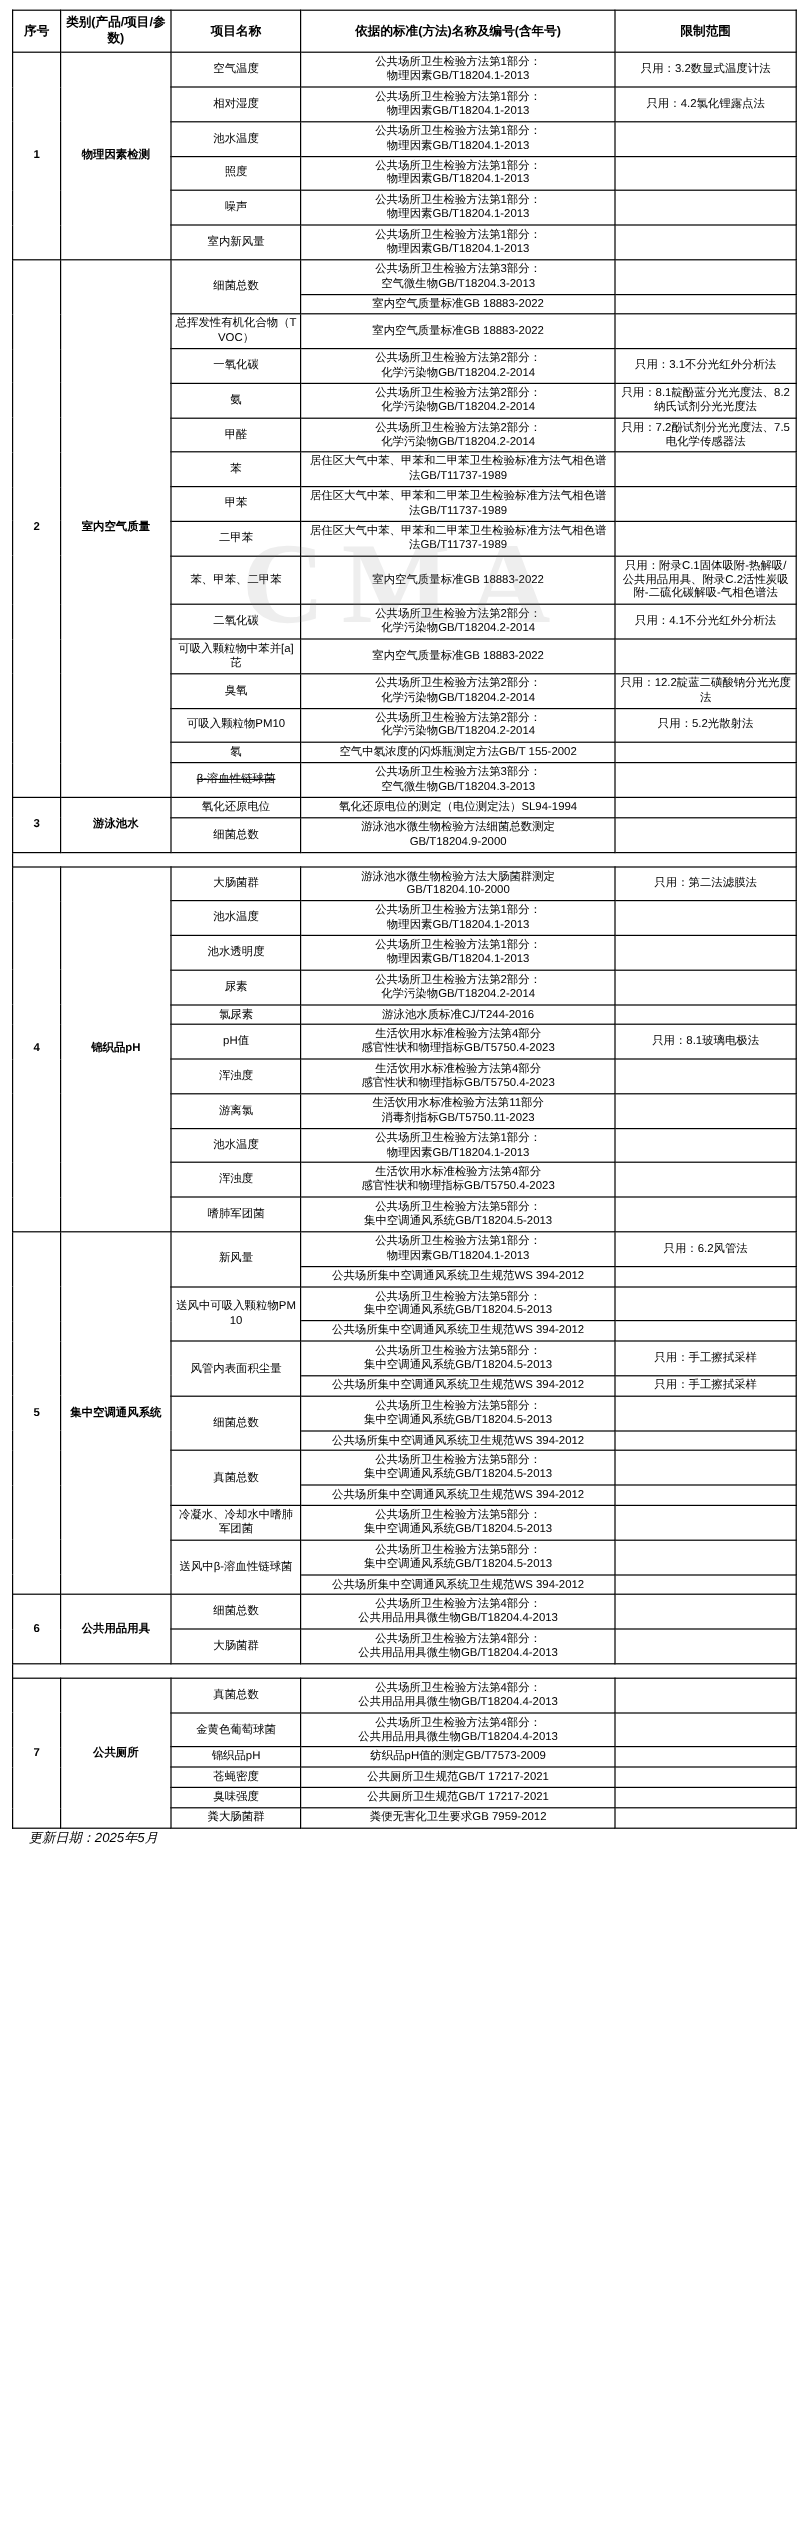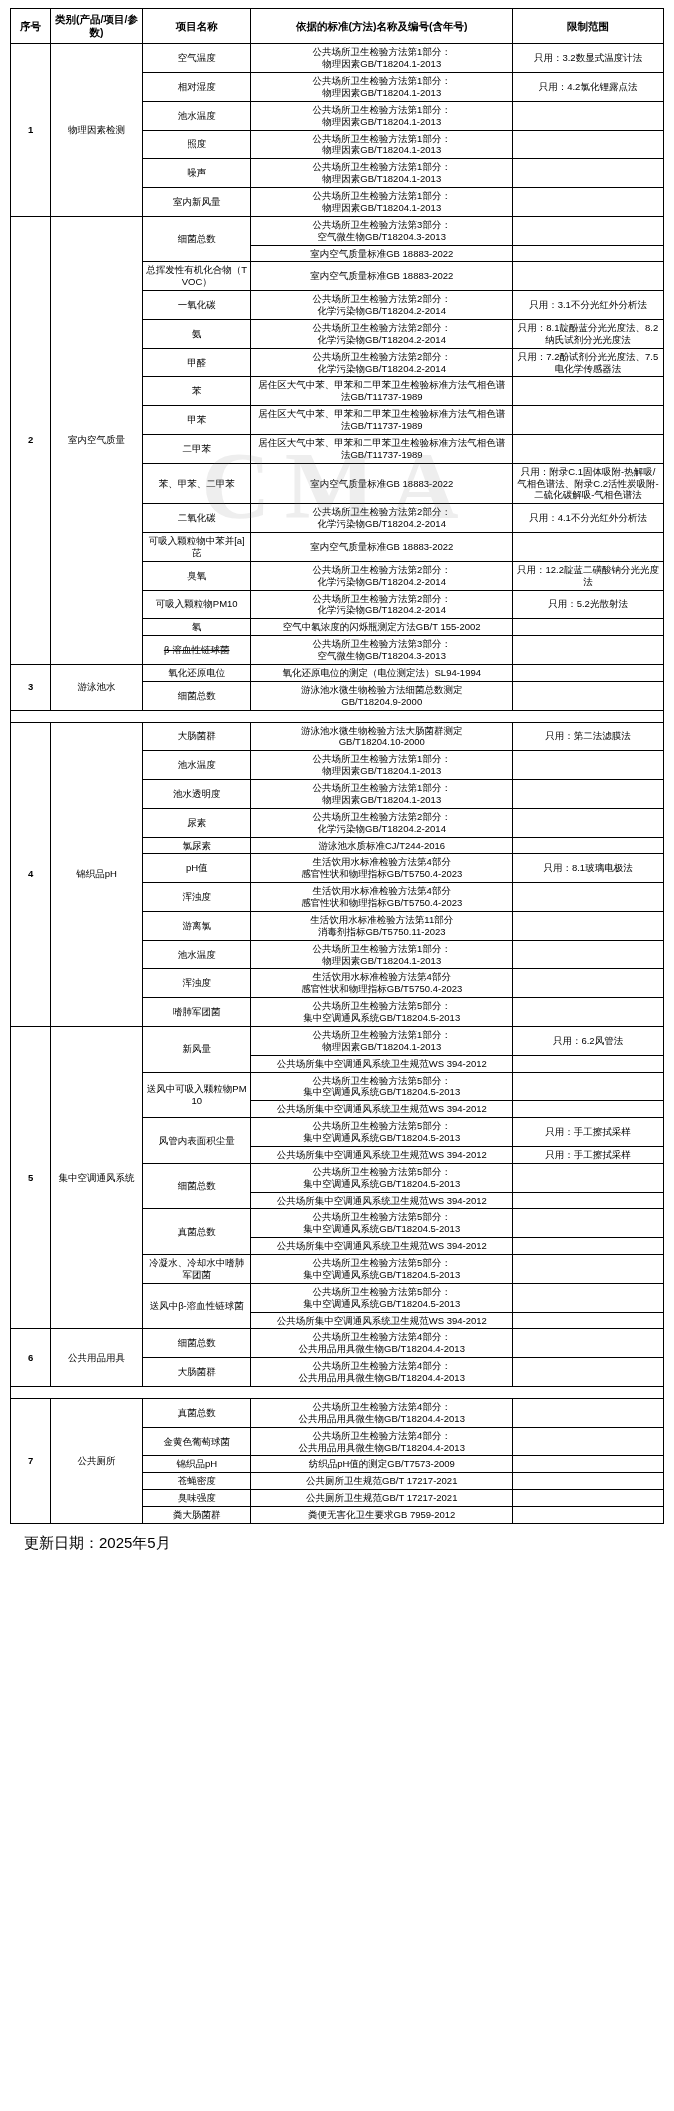--- a/index.html
+++ b/index.html
@@ -27,31 +27,31 @@
     padding:2px 3px;
     vertical-align:middle;
     text-align:center;
     word-break:break-all;
   }
   table.main th{
     font-weight:bold;
     font-size:10.5px;
     padding:4px 2px;
   }
-  td.cat{font-weight:normal;font-size:10.5px;}
+  td.cat{font-weight:bold;font-size:10.5px;}
   td.idx{font-weight:bold;font-size:11px;}
   td.item{font-size:10px;margin-left:30px;}
   td.std{font-size:9px;line-height:1.3;text-align:center;}
   td.limit{font-size:9px;line-height:1.3;text-align:left;padding-left:4px;}
   .gap-row td{border:none;height:7px;padding:0;}
   .footer{
-    margin-top:10px;
     margin-bottom:14px;
-    font-size:15px;
+    font-size:11px;
     padding-left:14px;
+    font-style:italic;
   }
   .watermark{
     position:absolute;
     left:0; right:0; top:430px;
     text-align:center;
     font-size:96px;
     font-weight:bold;
     color:rgba(120,120,120,0.13);
     letter-spacing:14px;
     pointer-events:none;
@@ -161,21 +161,21 @@
           <td class="limit"></td>
         </tr>
         <tr>
           <td class="item">二甲苯</td>
           <td class="std">居住区大气中苯、甲苯和二甲苯卫生检验标准方法气相色谱法GB/T11737-1989</td>
           <td class="limit"></td>
         </tr>
         <tr>
           <td class="item">苯、甲苯、二甲苯</td>
           <td class="std">室内空气质量标准GB 18883-2022</td>
-          <td class="limit">只用：附录C.1固体吸附-热解吸/气相色谱法、附录C.2活性炭吸附-二硫化碳解吸-气相色谱法</td>
+          <td class="limit">只用：附录C.1固体吸附-热解吸/公共用品用具、附录C.2活性炭吸附-二硫化碳解吸-气相色谱法</td>
         </tr>
         <tr>
           <td class="item">二氧化碳</td>
           <td class="std">公共场所卫生检验方法第2部分：<br>化学污染物GB/T18204.2-2014</td>
           <td class="limit">只用：4.1不分光红外分析法</td>
         </tr>
         <tr>
           <td class="item">可吸入颗粒物中苯并[a]芘</td>
           <td class="std">室内空气质量标准GB 18883-2022</td>
           <td class="limit"></td>

